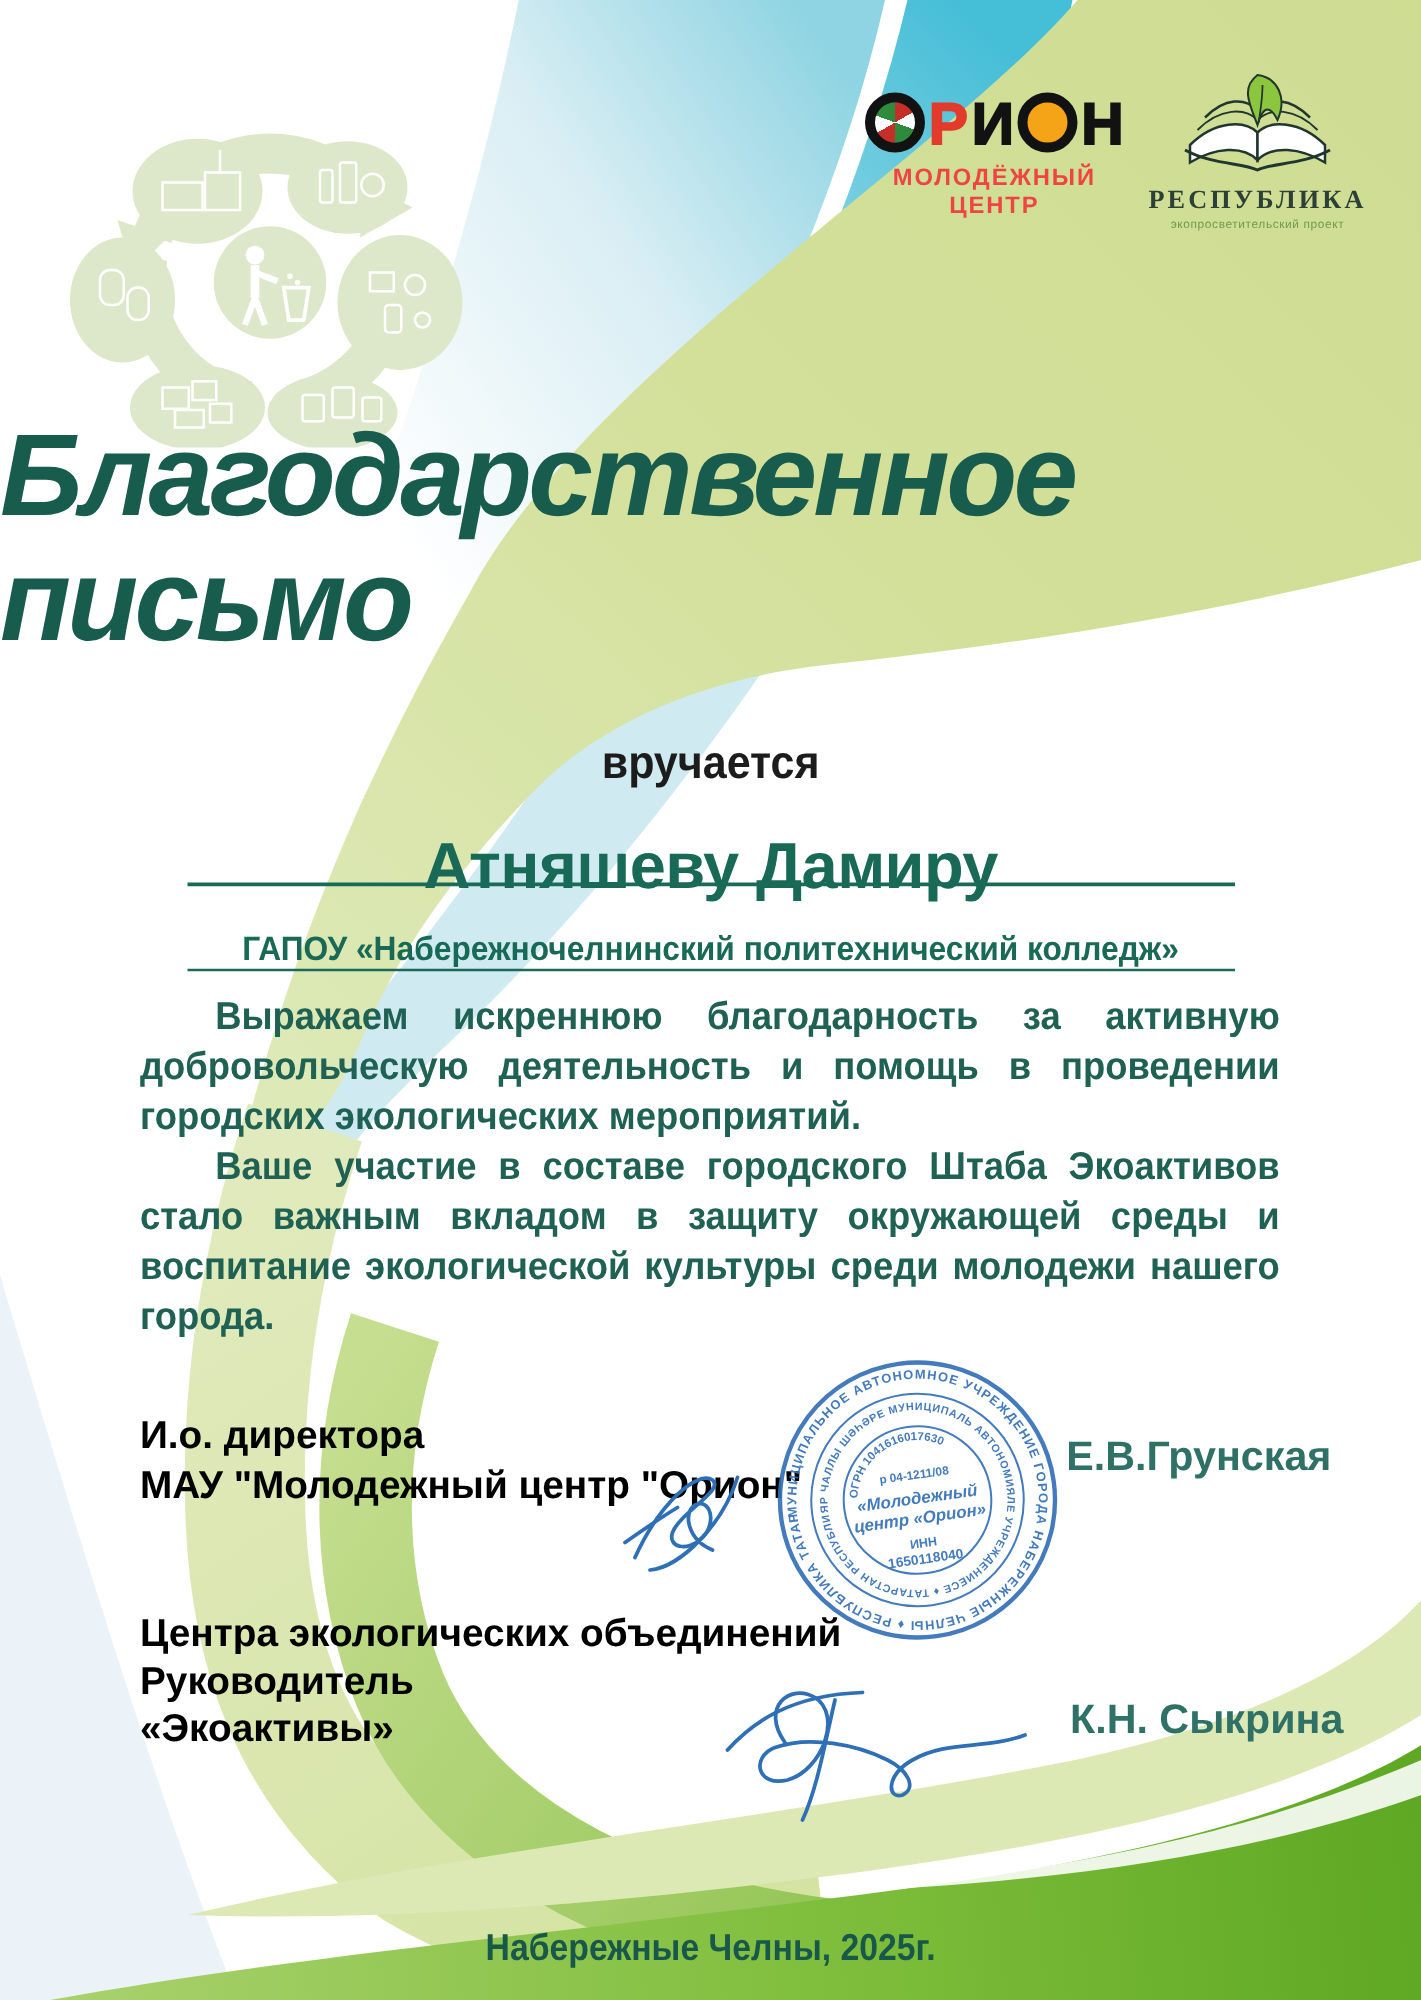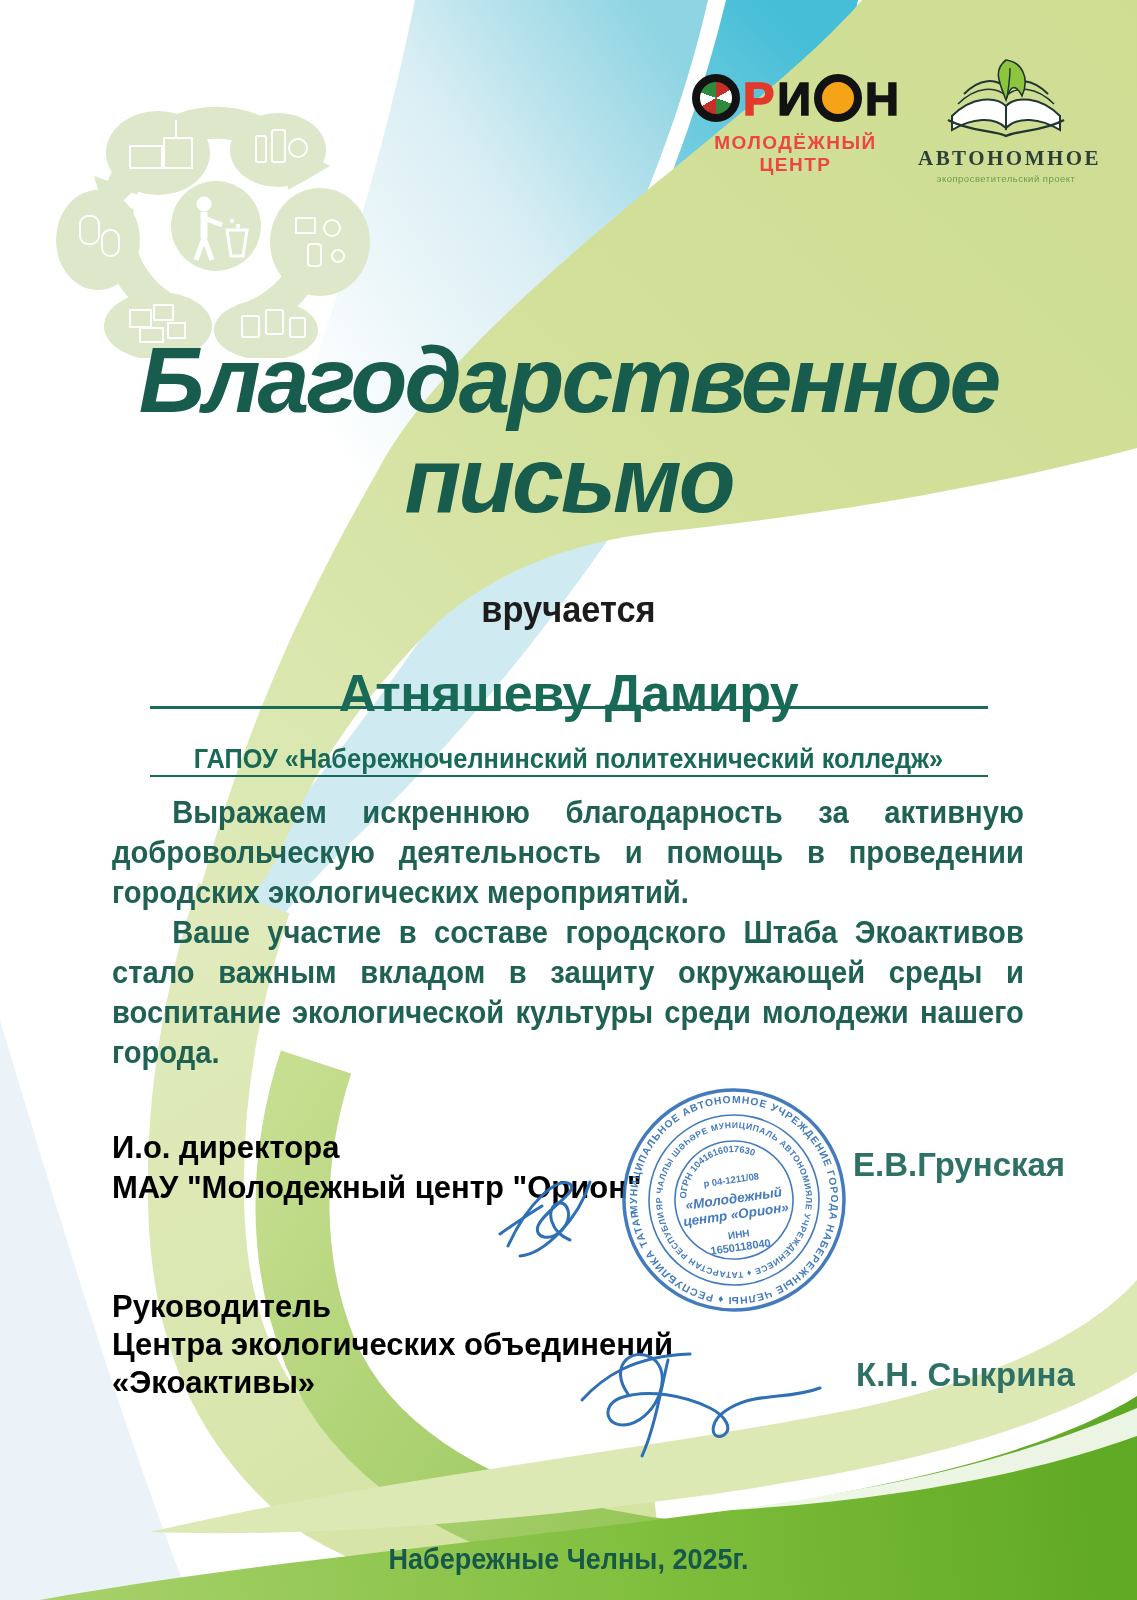--- a/index.html
+++ b/index.html
@@ -26,21 +26,21 @@
   .i-letter::after{content:'';position:absolute;right:-4px;bottom:3px;width:0;height:0;
     border-left:17px solid transparent;border-bottom:24px solid #d8559e;z-index:-1;}
   .n-letter::after{content:'';position:absolute;right:-6px;bottom:2px;width:19px;height:19px;
     background:#2bb1e0;z-index:-1;}
   .orion-sub{margin-top:6px;font-size:19px;font-weight:700;color:#ef4444;letter-spacing:1.5px;}
   .eco{position:absolute;left:918px;top:56px;width:176px;text-align:center;}
   .eco-title{font-family:"Liberation Serif",serif;font-size:21px;font-weight:700;
     letter-spacing:2.5px;color:#2c4038;margin-top:2px;}
   .eco-sub{font-size:9.5px;color:#6f9a50;letter-spacing:.5px;margin-top:2px;}
   
-  .title{position:absolute;left:0;top:330px;width:100%;text-align:center;
+  .title{position:absolute;left:0;top:330px;width:100%;text-align:left;
     font-style:italic;font-weight:700;font-size:93px;line-height:100px;
     color:#185c4d;letter-spacing:-3px;}
   .presented{position:absolute;left:0;top:589px;width:100%;text-align:center;
     font-size:37px;font-weight:700;color:#1c1c1c;
     transform:scaleX(.93);}
   .recipient{position:absolute;left:0;top:663px;width:100%;text-align:center;
     font-size:52px;font-weight:700;color:#186a56;letter-spacing:-.5px;}
   .rule{position:absolute;background:#1a6a58;height:2.5px;left:150px;width:838px;}
   .rule1{top:706px;}
   .rule2{top:775px;height:2px;}
@@ -227,21 +227,21 @@
         <path d="M14,48 C32,30 52,30 62,40 C72,30 92,30 110,48" fill="none" stroke-width="1.6"></path>
         <path d="M8,60 C28,40 52,40 62,50 L62,72 C50,60 28,62 8,74 Z"></path>
         <path d="M116,60 C96,40 72,40 62,50 L62,72 C74,60 96,62 116,74 Z"></path>
         <path d="M4,64 C26,76 50,74 62,80 C74,74 98,76 120,64" fill="none" stroke-width="2.4"></path>
       </g>
       <g>
         <path d="M62,4 C78,6 86,22 78,40 C73,30 67,26 62,44 C55,26 49,14 62,4 Z" fill="#8cc63f" stroke="#20362e" stroke-width="1.6"></path>
         <path d="M66,12 C66,24 64,34 63,42" fill="none" stroke="#20362e" stroke-width="1.4"></path>
       </g>
     </svg>
-    <div class="eco-title">АВТОНОМНОЕ</div>
+    <div class="eco-title">РЕСПУБЛИКА</div>
     <div class="eco-sub">экопросветительский проект</div>
   </div>
 
   <div class="title">
     <div>Благодарственное</div>
     <div>письмо</div>
   </div>
 
   <div class="presented">вручается</div>
 
@@ -291,22 +291,22 @@
       </text>
       <text x="122" y="105" text-anchor="middle" font-size="9.5" font-weight="bold">р 04-1211/08</text>
       <text x="122" y="125" text-anchor="middle" font-size="13.5" font-weight="bold" font-style="italic">«Молодежный</text>
       <text x="122" y="141" text-anchor="middle" font-size="13.5" font-weight="bold" font-style="italic">центр «Орион»</text>
       <text x="122" y="160" text-anchor="middle" font-size="10" font-weight="bold">ИНН</text>
       <text x="122" y="173" text-anchor="middle" font-size="11" font-weight="bold">1650118040</text>
     </g>
   </svg>
 
   <div class="sigpos sig2-pos">
+    <div>Центра экологических объединений</div>
     <div>Руководитель</div>
-    <div>Центра экологических объединений</div>
     <div>«Экоактивы»</div>
   </div>
   <div class="signame sig2-name">К.Н. Сыкрина</div>
 
   <svg class="abs" style="left:572px;top:1338px" width="260" height="125" viewBox="0 0 260 125">
     <g fill="none" stroke="#2f6fb5" stroke-width="3" stroke-linecap="round">
       <path d="M10,62 C30,40 60,18 118,16"></path>
       <path d="M56,56 C36,28 60,8 80,20 C102,34 86,78 58,86 C34,92 28,68 48,60 C76,50 114,58 138,70 C154,78 162,92 150,98 C138,102 136,82 158,70 C186,54 216,62 248,50"></path>
       <path d="M96,22 C88,56 82,92 70,118"></path>
     </g>

